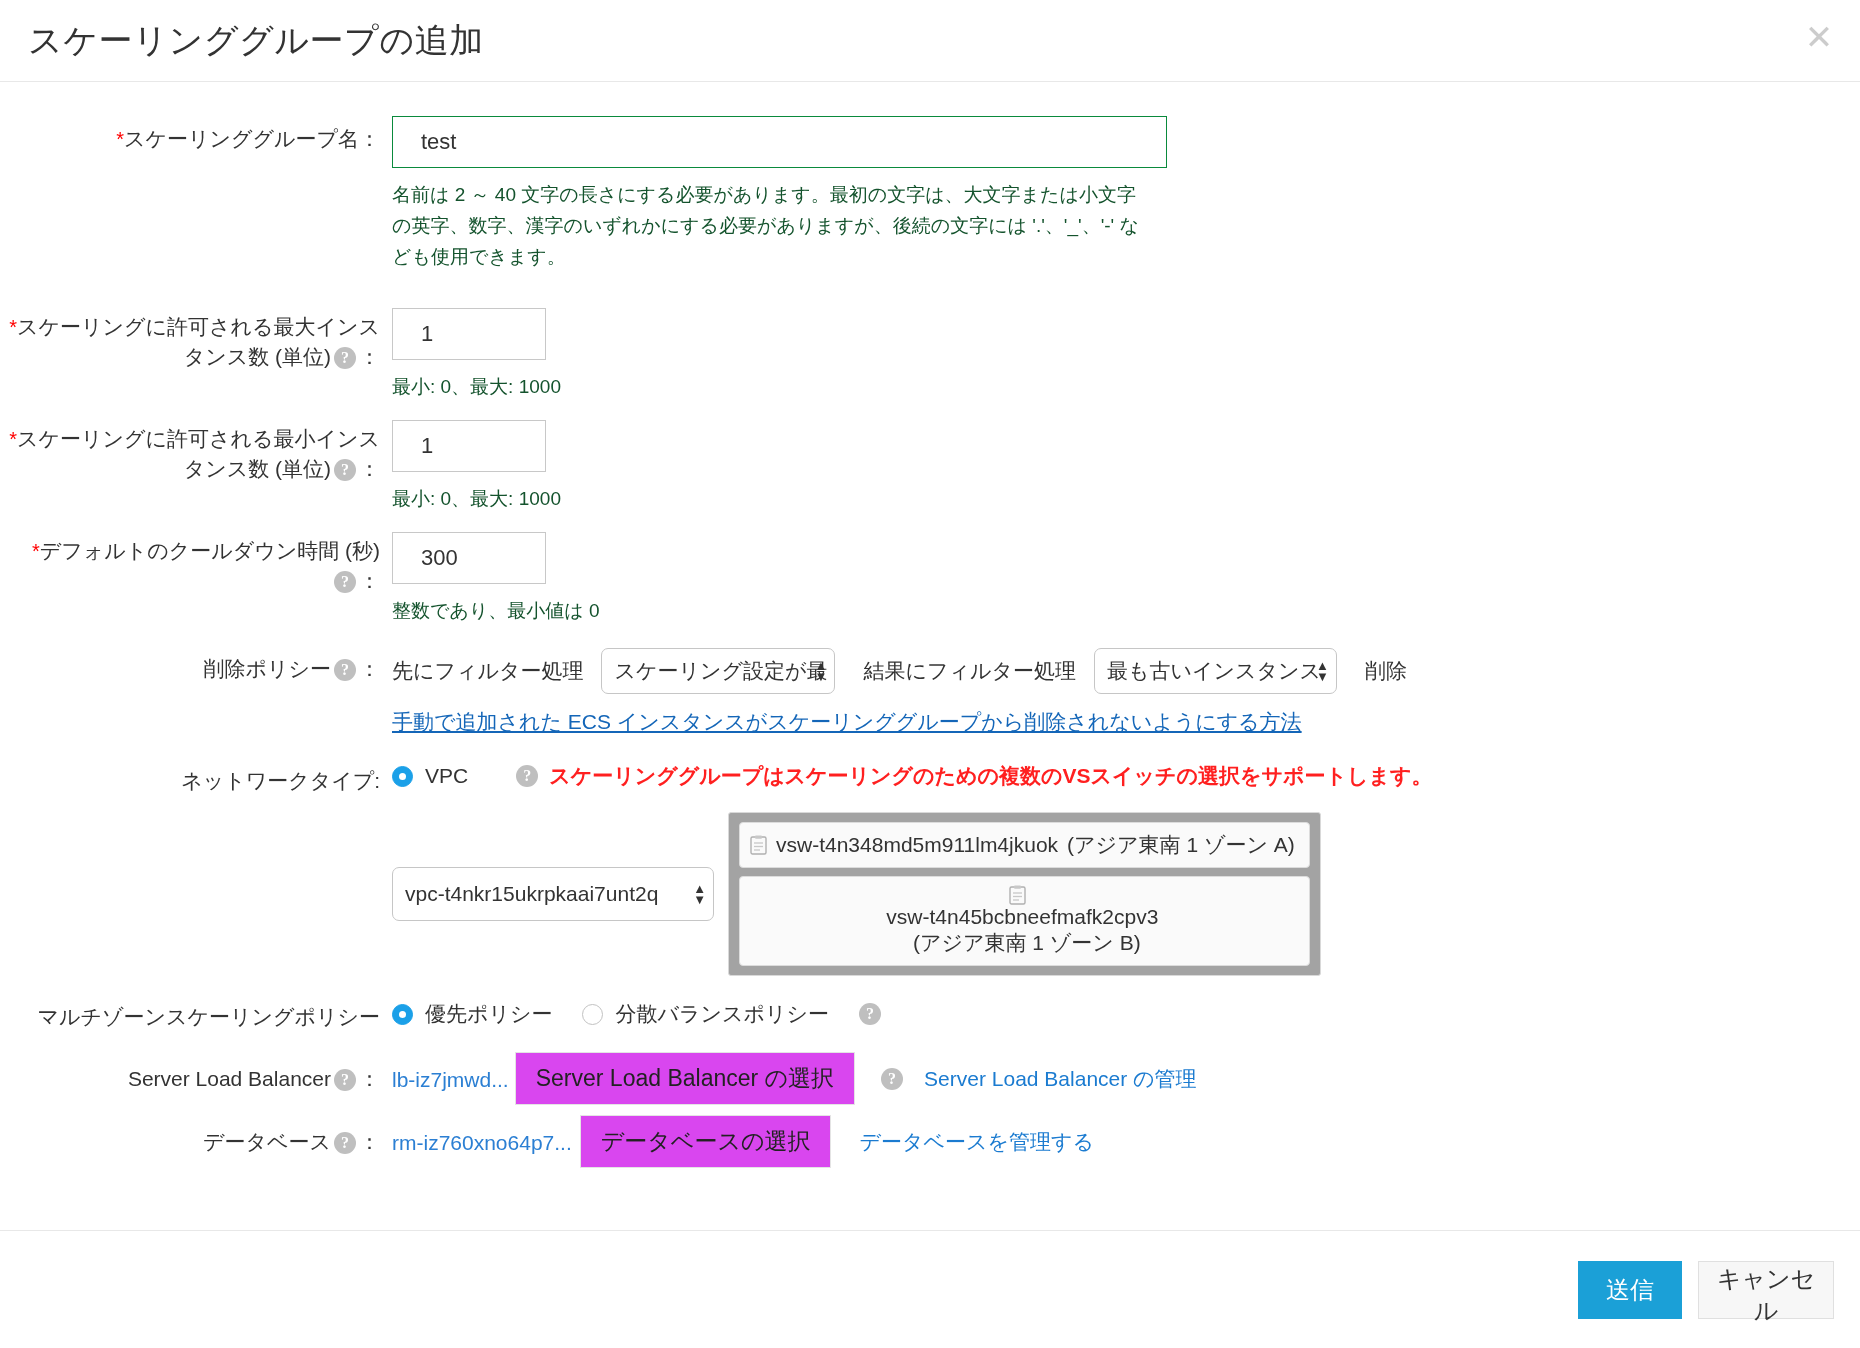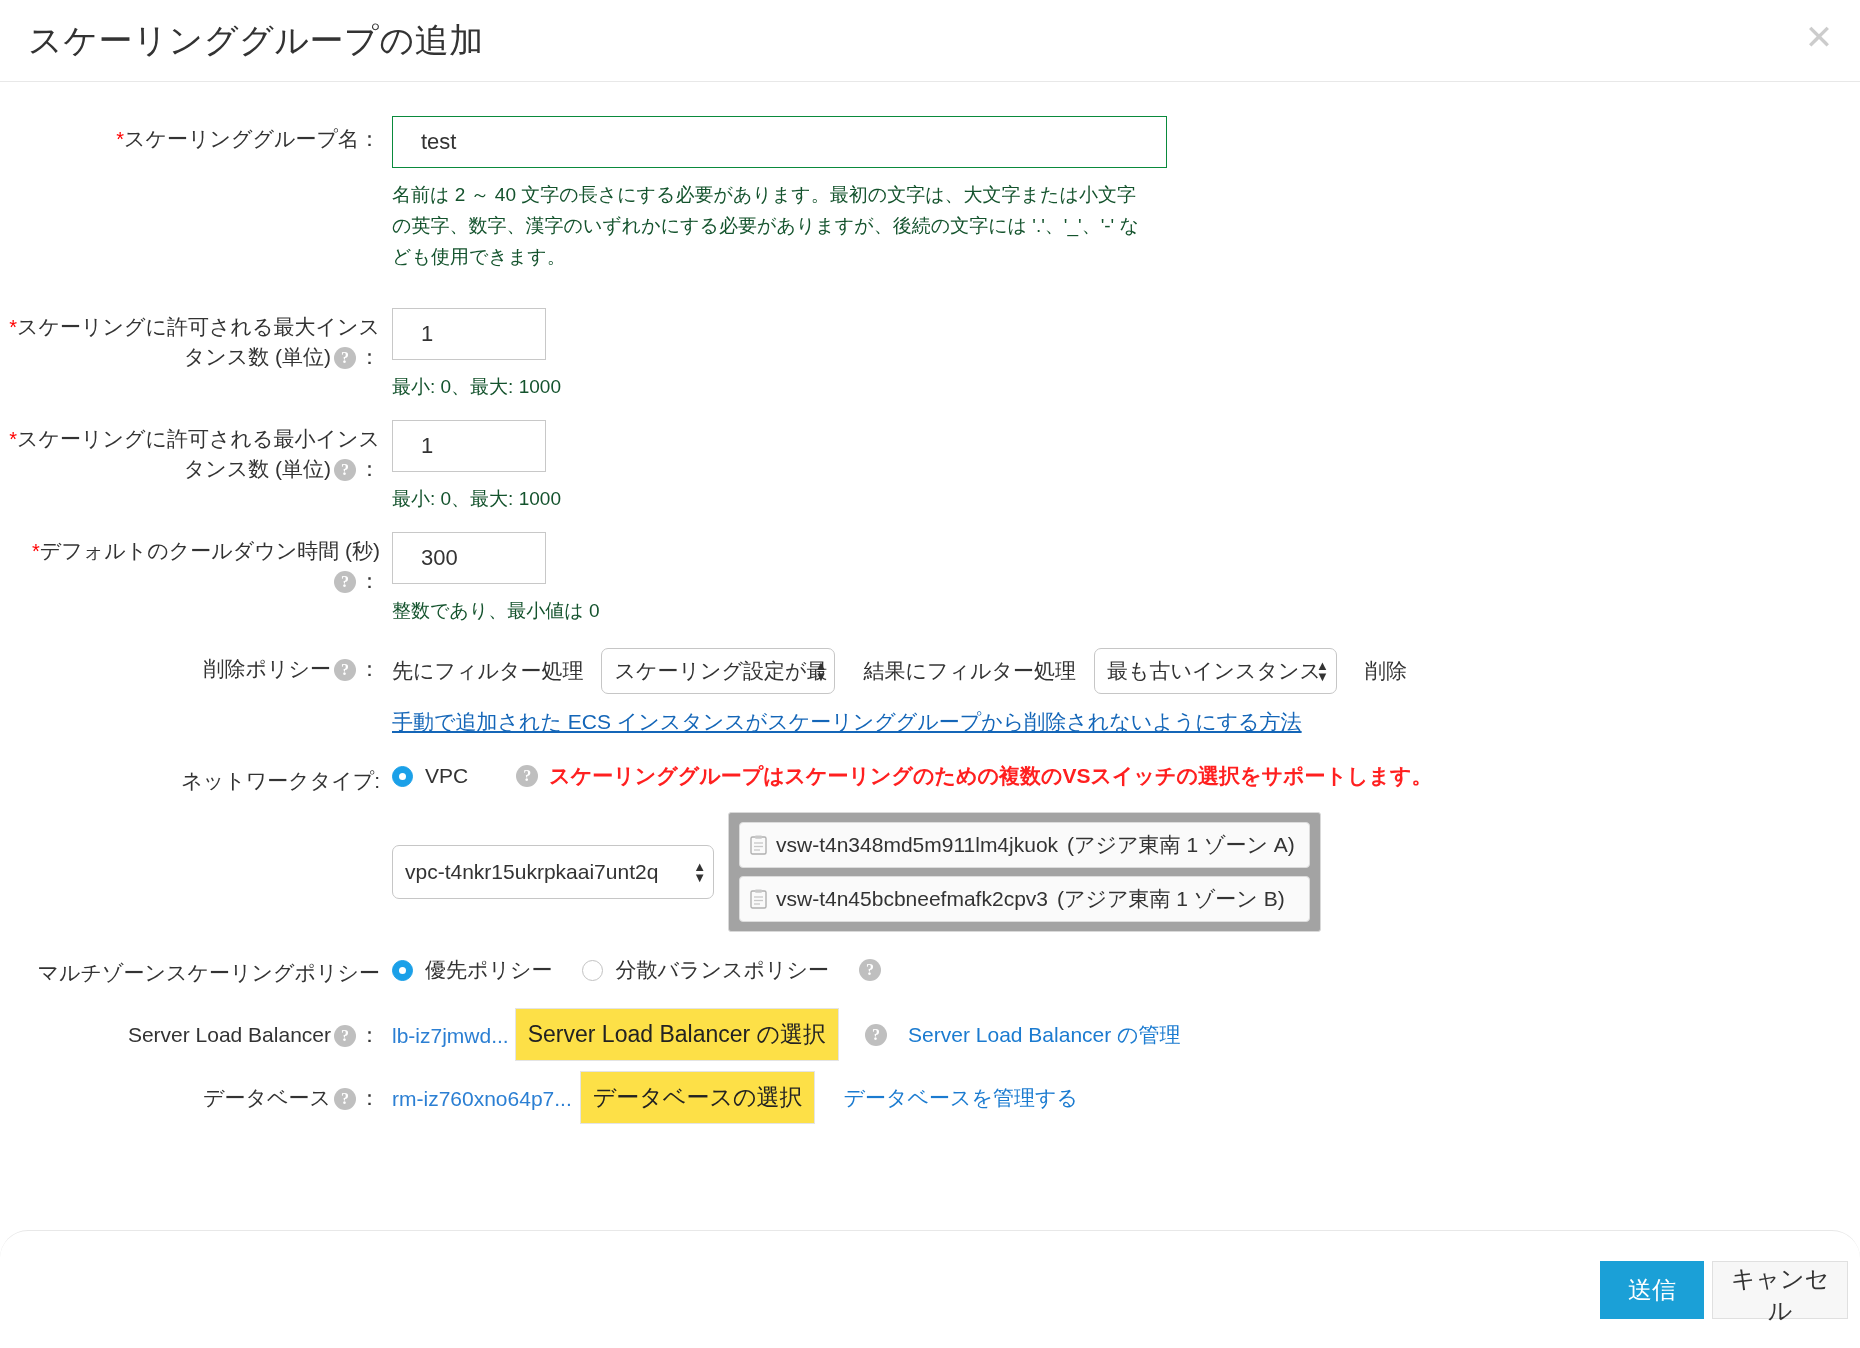--- a/index.html
+++ b/index.html
@@ -202,58 +202,57 @@
     border-radius: 4px;
     background: #fafafa;
     font-size: 21px;
     color: #333;
     padding: 8px 14px 8px 10px;
     margin-bottom: 8px;
     display: flex;
     align-items: center;
     cursor: pointer;
   }
-  .vsw-item:last-child { margin-bottom: 0; }
+  .vsw-item:last-child { margin-bottom: 0; flex-direction: column; }
   .vsw-ico {
     display: inline-block;
     width: 17px; height: 20px;
     margin-right: 9px;
     flex: 0 0 auto;
   }
 
   
   .btn-plain {
-    background: #fde047;
+    background: #d946ef;
     border: 1px solid #e4e4e4;
     font-size: 23px;
     color: #222;
-    padding: 14px 12px;
+    padding: 14px 20px;
     cursor: pointer;
     font-family: "Liberation Sans", sans-serif;
     line-height: 1;
   }
 
   .ellip-link {
     color: #2b7fd3;
     font-size: 21px;
     text-decoration: none;
     cursor: pointer;
   }
 
   
   .dlg-footer {
     flex: 0 0 auto;
     height: 118px;
     border-top: 1px solid #e8e8e8;
     display: flex;
     align-items: center;
     justify-content: flex-end;
-    padding-right: 12px;
-    gap: 8px;
-    border-radius: 28px;
+    padding-right: 26px;
+    gap: 16px;
   }
   .btn-primary {
     background: #1ba0d7;
     color: #fff;
     border: none;
     font-size: 24px;
     width: 104px; height: 58px;
     cursor: pointer;
     font-family: "Liberation Sans", sans-serif;
   }

